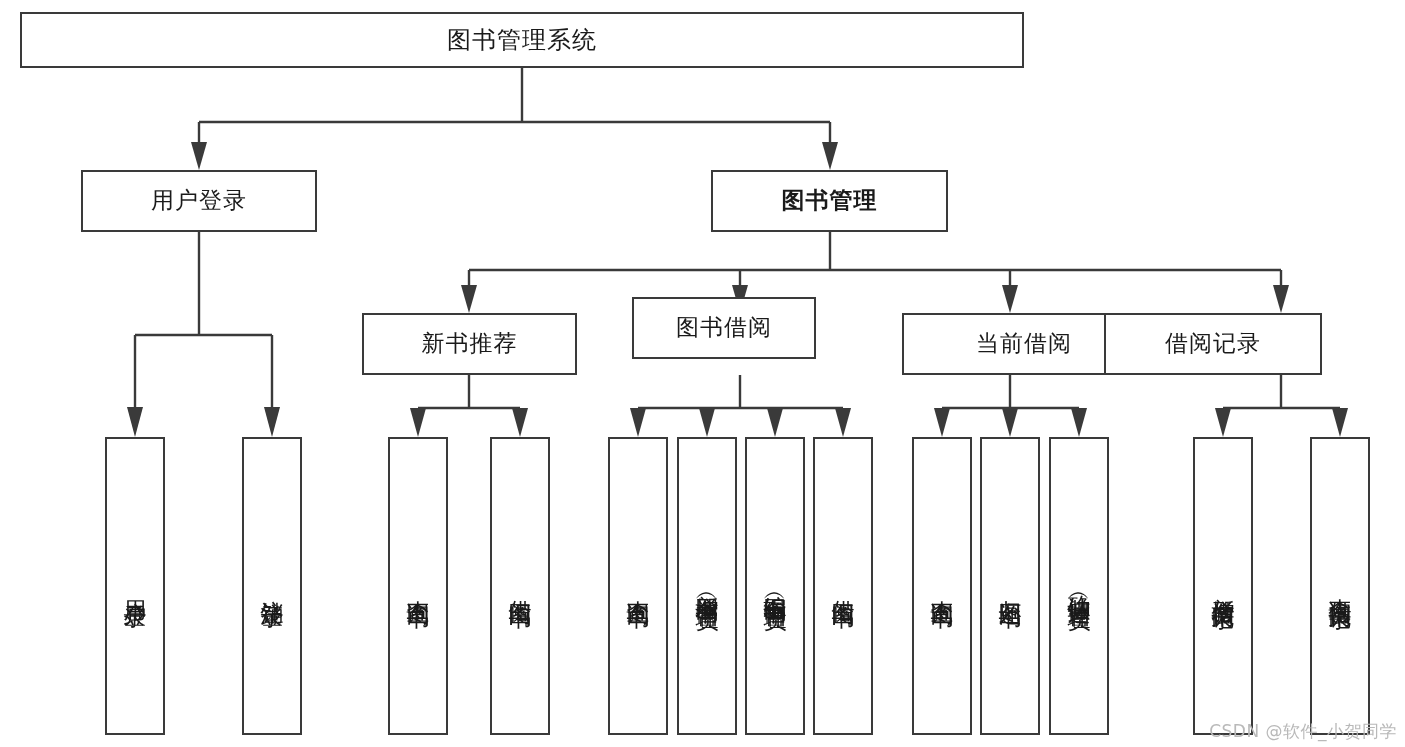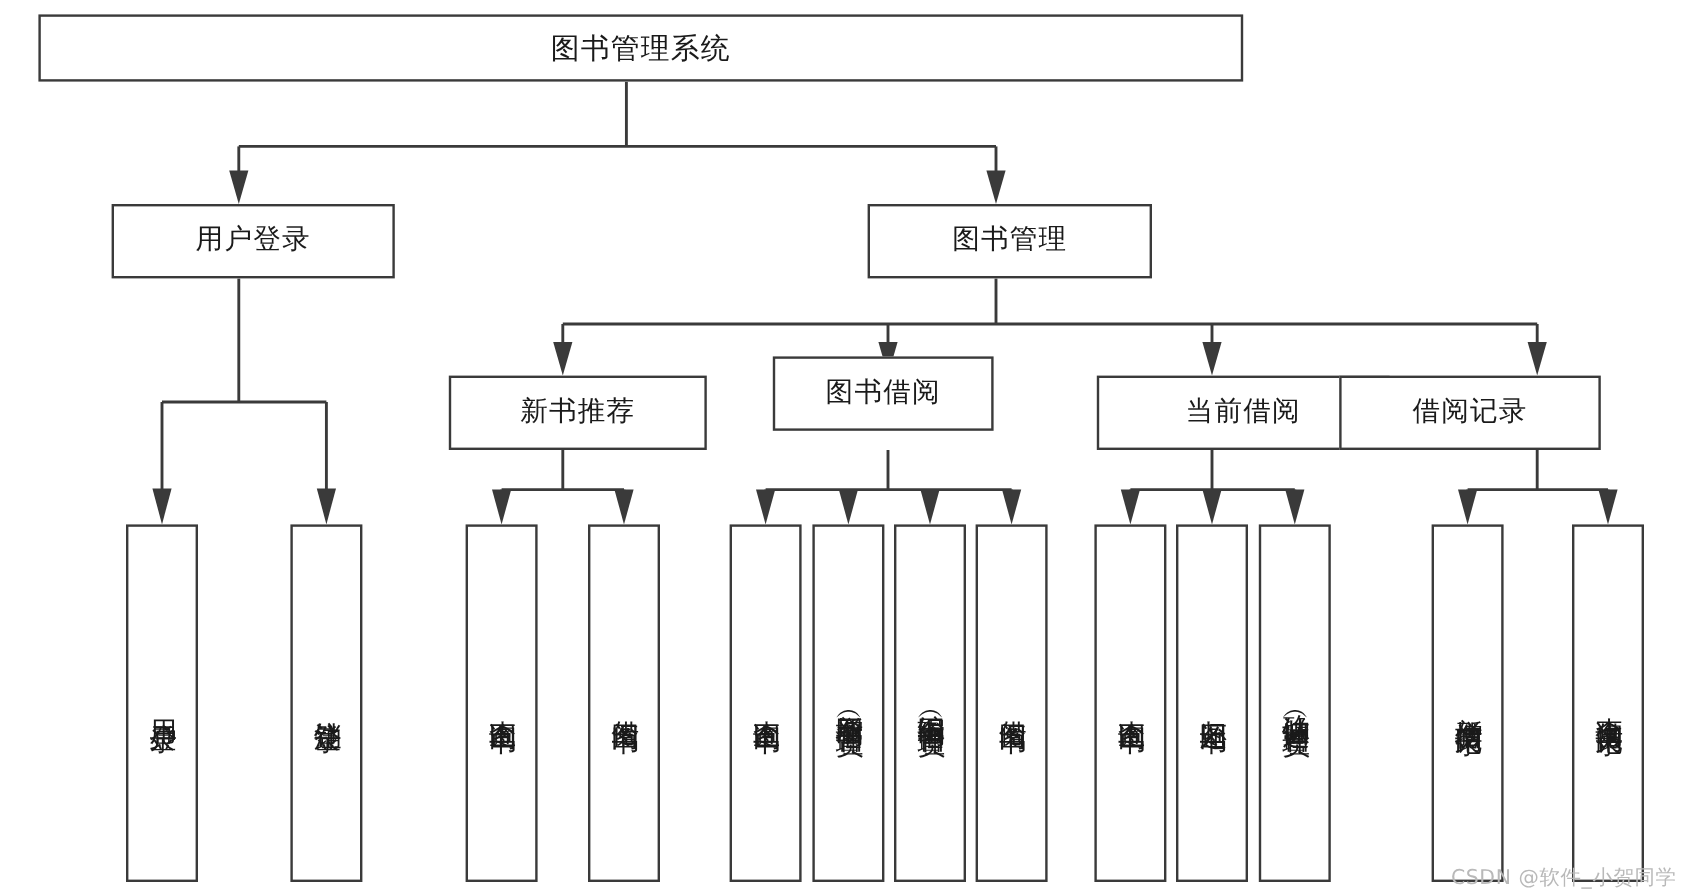--- a/index.html
+++ b/index.html
@@ -25,21 +25,20 @@
     display: flex;
     align-items: center;
     justify-content: center;
     color: #1a1a1a;
   }
   .node-h {
     font-size: 23px;
     letter-spacing: 1px;
     line-height: 1.2;
     white-space: nowrap;
-    margin-left: 12px;
   }
   .node-v {
     font-size: 23px;
     line-height: 1.18;
     writing-mode: vertical-rl;
     text-orientation: upright;
     letter-spacing: 2px;
     white-space: nowrap;
     align-items: center;
     justify-content: center;
@@ -149,21 +148,21 @@
     <polygon class="arrowhead" points="1332,408 1348,408 1340,437"></polygon>
   </svg>
 
   <div class="node node-h node-title" style="left:20px; top:12px; width:1004px; height:56px;">
     <span>图书管理系统</span>
   </div>
 
   <div class="node node-h" style="left:81px; top:170px; width:236px; height:62px;">
     <span>用户登录</span>
   </div>
-  <div class="node node-h" style="left:711px; top:170px; width:237px; height:62px;">
+  <div class="node node-h" style="left:711px; top:170px; width:237px; height:62px;font-weight:bold;">
     <span>图书管理</span>
   </div>
 
   <div class="node node-h" style="left:362px; top:313px; width:215px; height:62px;">
     <span>新书推荐</span>
   </div>
   <div class="node node-h" style="left:632px; top:297px; width:184px; height:62px;">
     <span>图书借阅</span>
   </div>
   <div class="node node-h" style="left:902px; top:313px; width:244px; height:62px;">

